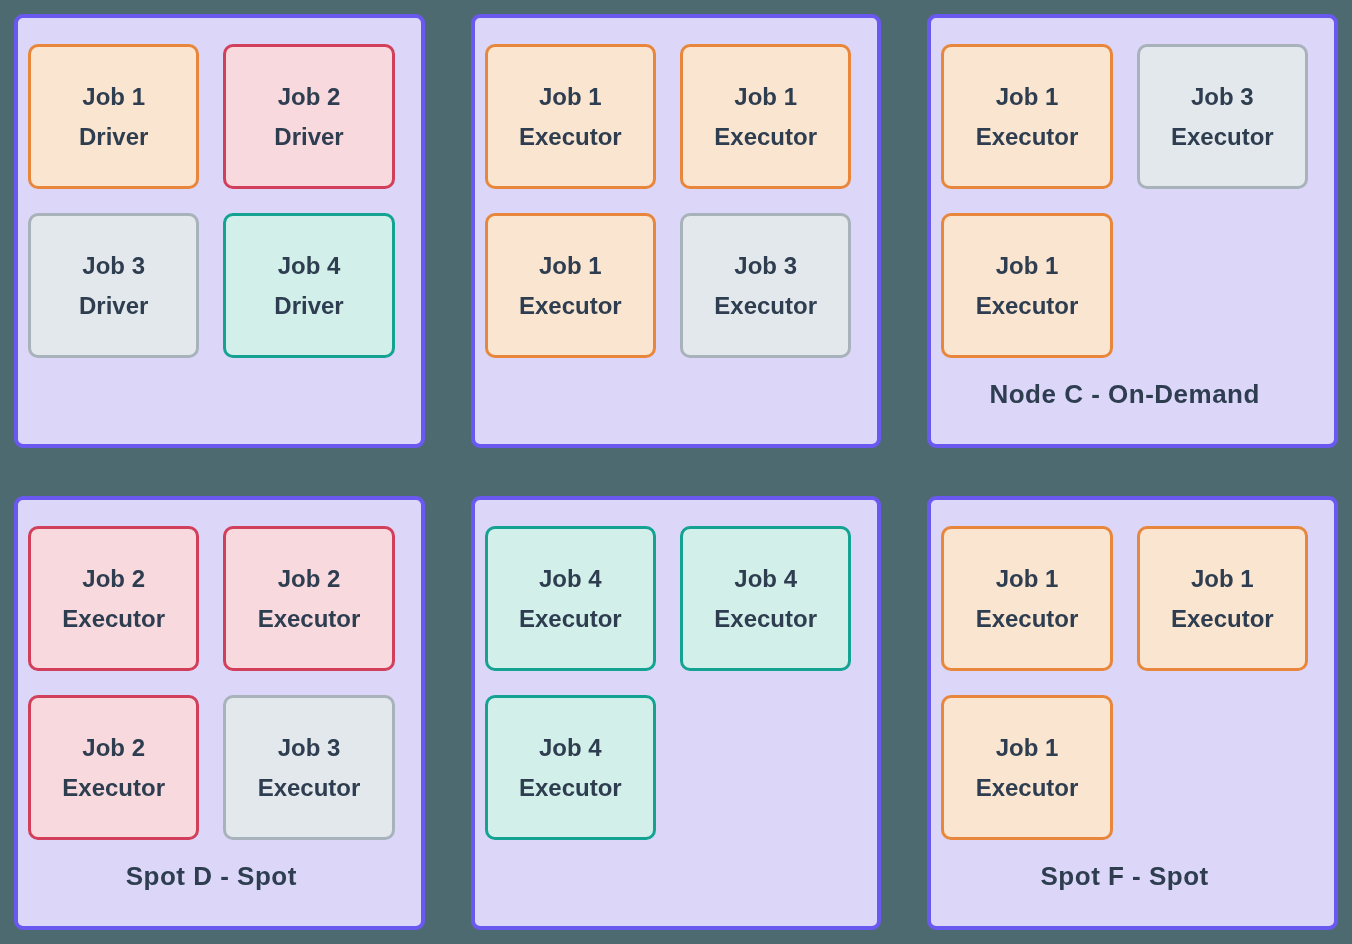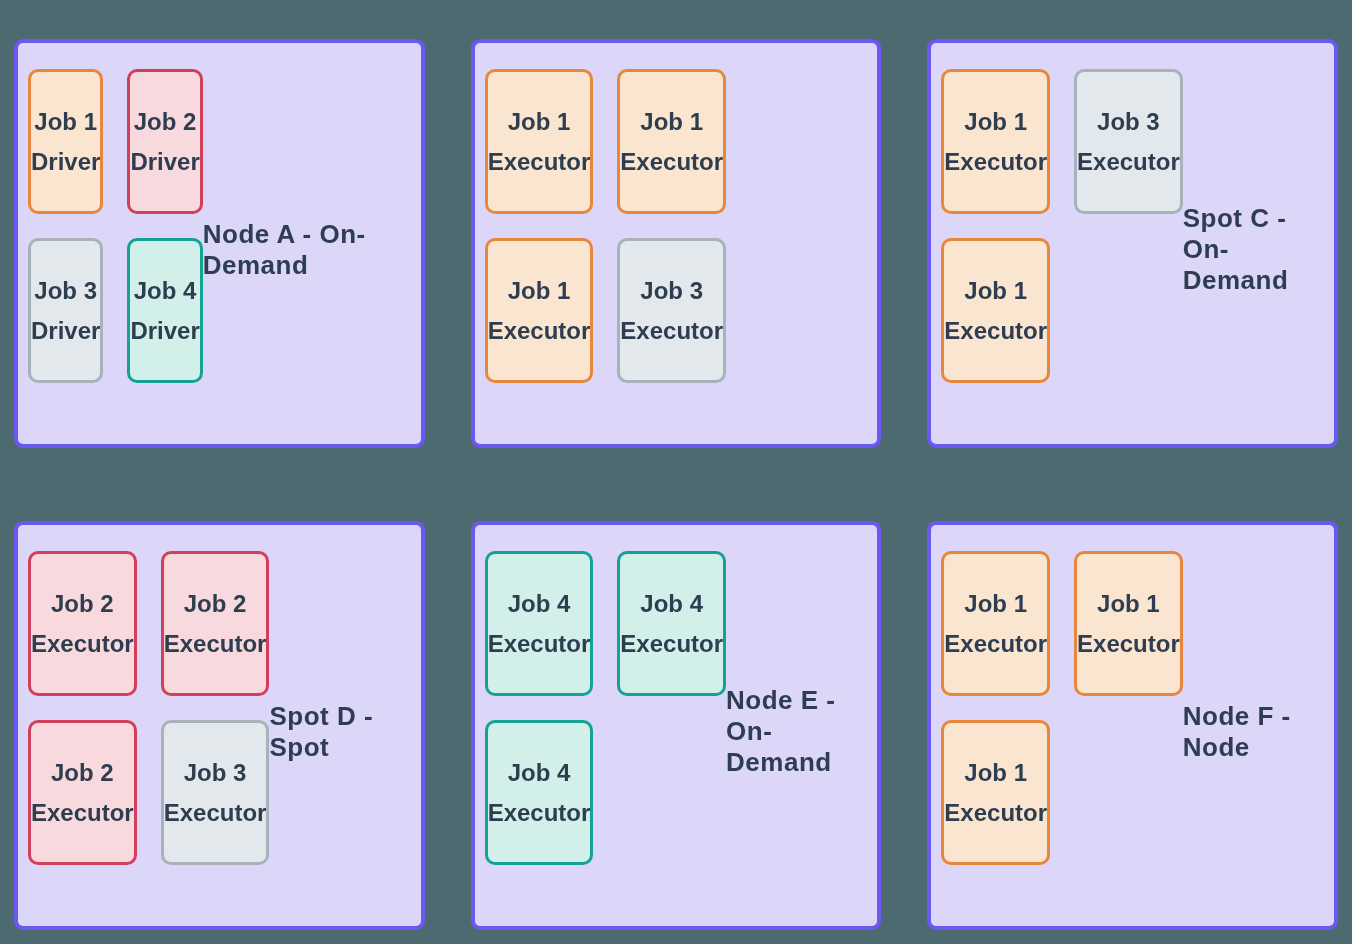--- a/index.html
+++ b/index.html
@@ -21,22 +21,21 @@
     column-gap: 46px;
     row-gap: 48px;
   }
   .node {
     box-sizing: border-box;
     background: var(--node-bg, #dcd7f8);
     border: 4px solid var(--node-border, #6a59f1);
     border-radius: 9px;
     padding: 26px 26px 14px 10px;
     display: flex;
-    flex-direction: row;
-    margin-top: 25px;
+    flex-direction: column;
   }
   .jobs {
     display: grid;
     grid-template-columns: repeat(2, 1fr);
     grid-auto-rows: 145px;
     gap: 24px;
   }
   .job {
     box-sizing: border-box;
     border-radius: 10px;
@@ -83,21 +82,20 @@
       </div>
       <div class="job" style="border-color: rgb(168, 178, 187); background: rgb(227, 232, 236);">
         <span>Job 3</span>
         <span>Driver</span>
       </div>
       <div class="job" style="border-color: rgb(20, 163, 146); background: rgb(210, 239, 233);">
         <span>Job 4</span>
         <span>Driver</span>
       </div>
     </div>
-    <div class="node-label">Node A - On-Demand</div>
   </section>
 
   <section class="node">
     <div class="jobs">
       <div class="job" style="border-color: rgb(232, 135, 59); background: rgb(250, 229, 209);">
         <span>Job 1</span>
         <span>Executor</span>
       </div>
       <div class="job" style="border-color: rgb(232, 135, 59); background: rgb(250, 229, 209);">
         <span>Job 1</span>
@@ -122,21 +120,21 @@
       </div>
       <div class="job" style="border-color: rgb(168, 178, 187); background: rgb(227, 232, 236);">
         <span>Job 3</span>
         <span>Executor</span>
       </div>
       <div class="job" style="border-color: rgb(232, 135, 59); background: rgb(250, 229, 209);">
         <span>Job 1</span>
         <span>Executor</span>
       </div>
     </div>
-    <div class="node-label">Spot C - On-Demand</div>
+    <div class="node-label">Node C - On-Demand</div>
   </section>
 
   <section class="node">
     <div class="jobs">
       <div class="job" style="border-color: rgb(210, 63, 91); background: rgb(247, 217, 222);">
         <span>Job 2</span>
         <span>Executor</span>
       </div>
       <div class="job" style="border-color: rgb(210, 63, 91); background: rgb(247, 217, 222);">
         <span>Job 2</span>
@@ -162,34 +160,33 @@
       </div>
       <div class="job" style="border-color: rgb(20, 163, 146); background: rgb(210, 239, 233);">
         <span>Job 4</span>
         <span>Executor</span>
       </div>
       <div class="job" style="border-color: rgb(20, 163, 146); background: rgb(210, 239, 233);">
         <span>Job 4</span>
         <span>Executor</span>
       </div>
     </div>
-    <div class="node-label">Node E - On-Demand</div>
   </section>
 
   <section class="node">
     <div class="jobs">
       <div class="job" style="border-color: rgb(232, 135, 59); background: rgb(250, 229, 209);">
         <span>Job 1</span>
         <span>Executor</span>
       </div>
       <div class="job" style="border-color: rgb(232, 135, 59); background: rgb(250, 229, 209);">
         <span>Job 1</span>
         <span>Executor</span>
       </div>
       <div class="job" style="border-color: rgb(232, 135, 59); background: rgb(250, 229, 209);">
         <span>Job 1</span>
         <span>Executor</span>
       </div>
     </div>
-    <div class="node-label">Node F - Node</div>
+    <div class="node-label">Spot F - Spot</div>
   </section>
 
 </div>
 
 </body></html>

